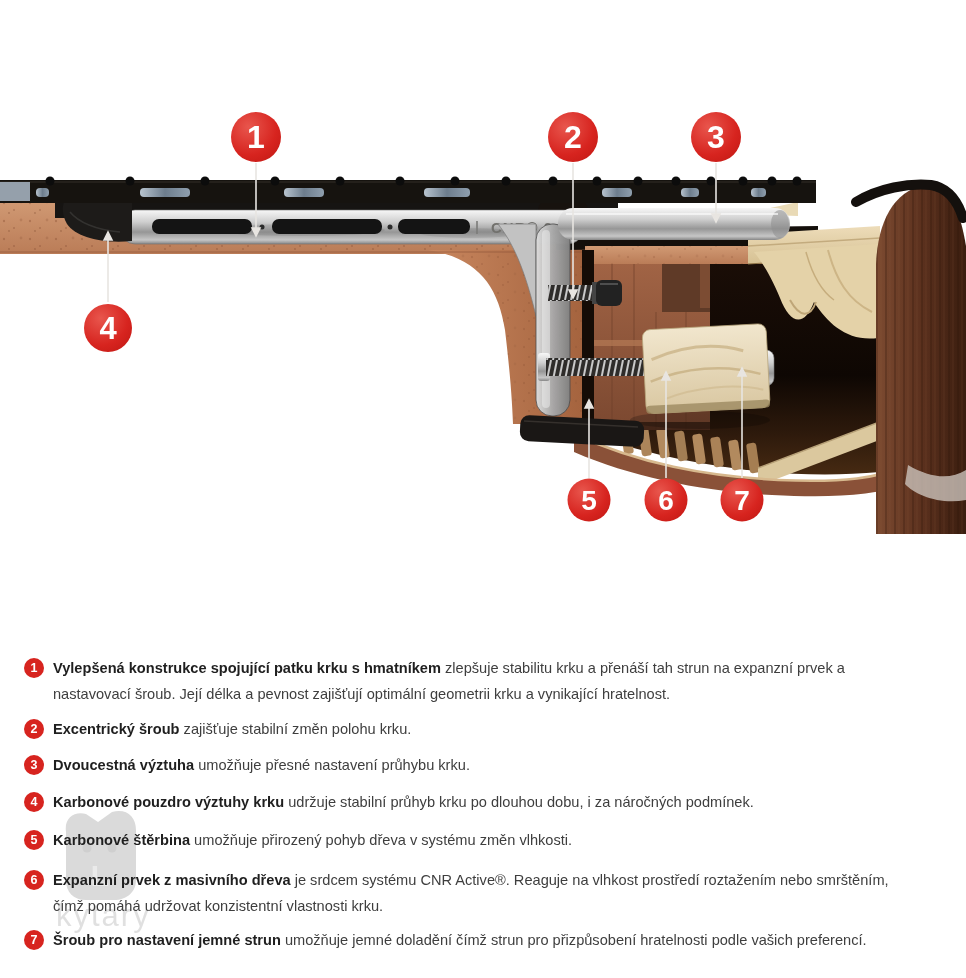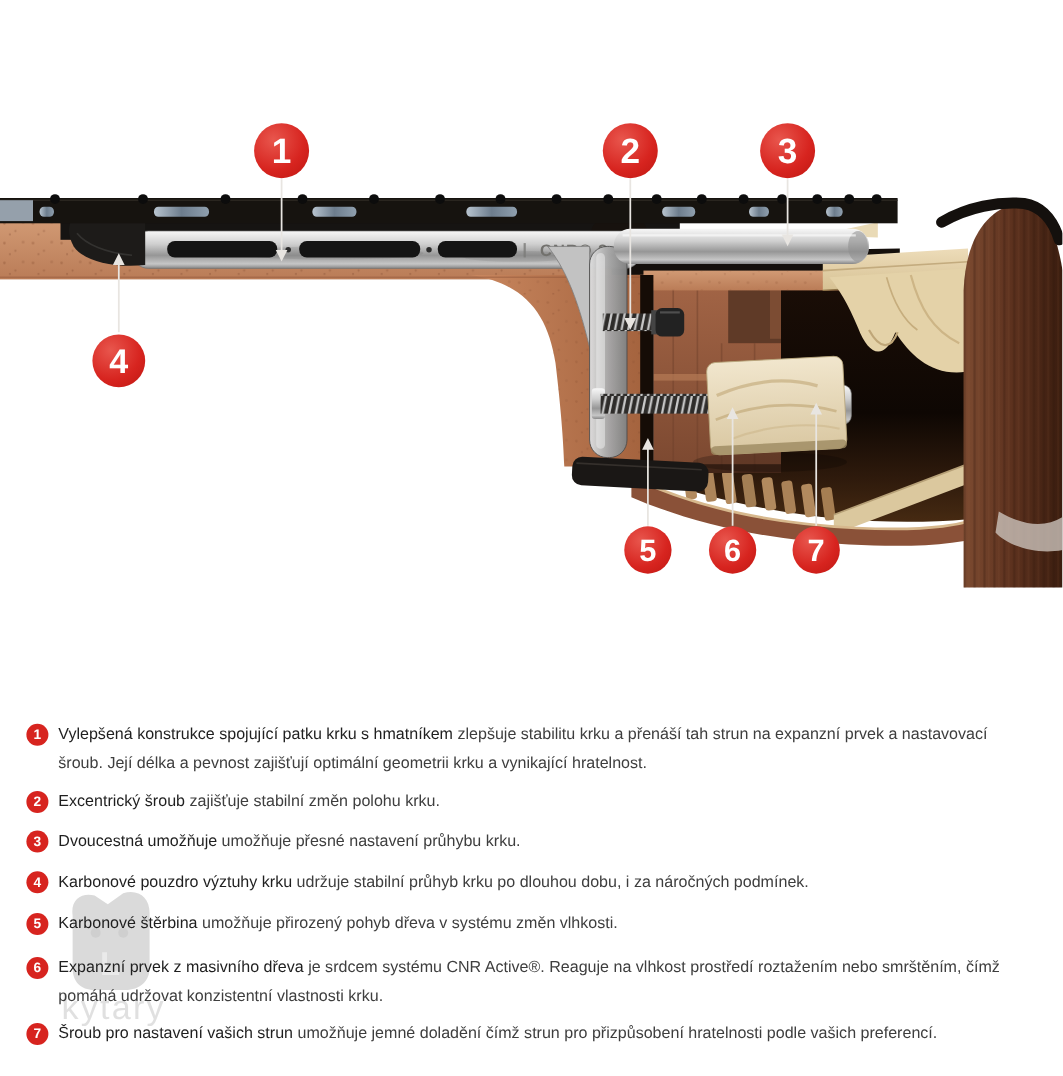--- a/index.html
+++ b/index.html
@@ -5,21 +5,21 @@
   html,body{margin:0;padding:0;background:#fff;}
   .page{position:relative;width:966px;height:978px;background:#ffffff;overflow:hidden;
         font-family:"Liberation Sans",sans-serif;}
   .illu{position:absolute;left:0;top:0;z-index:1;}
   svg text{font-family:"Liberation Sans",sans-serif;}
   .lrow{position:absolute;left:24px;display:flex;gap:9px;z-index:3;}
   .badge{width:20px;height:20px;border-radius:50%;background:#d7241f;color:#fff;
          font-size:12.5px;font-weight:bold;display:flex;align-items:center;
          justify-content:center;flex:0 0 20px;margin-top:2px;}
   .ltext{margin:0;width:868px;font-size:14.6px;line-height:25.5px;color:#3e3e3e;}
-  .ltext strong{color:#1f1f1f;font-weight:400;}
+  .ltext strong{color:#1f1f1f;font-weight:700;}
   .wm{position:absolute;left:54px;top:808px;z-index:2;opacity:.55;}
 </style>
 </head>
 <body>
 
 <div class="page">
 
   <svg class="illu" width="966" height="600" viewBox="0 0 966 600">
     <defs>
       <linearGradient id="silverH" x1="0" y1="0" x2="0" y2="1">
@@ -318,32 +318,32 @@
   <div class="lrow" style="top:656px">
     <span class="badge">1</span>
     <p class="ltext"><strong>Vylepšená konstrukce spojující patku krku s hmatníkem</strong><span> zlepšuje stabilitu krku a přenáší tah strun na expanzní prvek a nastavovací šroub. Její délka a pevnost zajišťují optimální geometrii krku a vynikající hratelnost.</span></p>
   </div>
   <div class="lrow" style="top:717px">
     <span class="badge">2</span>
     <p class="ltext"><strong>Excentrický šroub</strong><span> zajišťuje stabilní změn polohu krku.</span></p>
   </div>
   <div class="lrow" style="top:753px">
     <span class="badge">3</span>
-    <p class="ltext"><strong>Dvoucestná umožňuje</strong><span> umožňuje přesné nastavení průhybu krku.</span></p>
+    <p class="ltext"><strong>Dvoucestná výztuha</strong><span> umožňuje přesné nastavení průhybu krku.</span></p>
   </div>
   <div class="lrow" style="top:790px">
     <span class="badge">4</span>
     <p class="ltext"><strong>Karbonové pouzdro výztuhy krku</strong><span> udržuje stabilní průhyb krku po dlouhou dobu, i za náročných podmínek.</span></p>
   </div>
   <div class="lrow" style="top:828px">
     <span class="badge">5</span>
     <p class="ltext"><strong>Karbonové štěrbina</strong><span> umožňuje přirozený pohyb dřeva v systému změn vlhkosti.</span></p>
   </div>
   <div class="lrow" style="top:868px">
     <span class="badge">6</span>
     <p class="ltext"><strong>Expanzní prvek z masivního dřeva</strong><span> je srdcem systému CNR Active®. Reaguje na vlhkost prostředí roztažením nebo smrštěním, čímž pomáhá udržovat konzistentní vlastnosti krku.</span></p>
   </div>
   <div class="lrow" style="top:928px">
     <span class="badge">7</span>
-    <p class="ltext"><strong>Šroub pro nastavení vašich strun</strong><span> umožňuje jemné doladění čímž strun pro přizpůsobení hratelnosti podle vašich preferencí.</span></p>
+    <p class="ltext"><strong>Šroub pro nastavení jemné strun</strong><span> umožňuje jemné doladění čímž strun pro přizpůsobení hratelnosti podle vašich preferencí.</span></p>
   </div>
 
 </div>
 
 </body></html>

